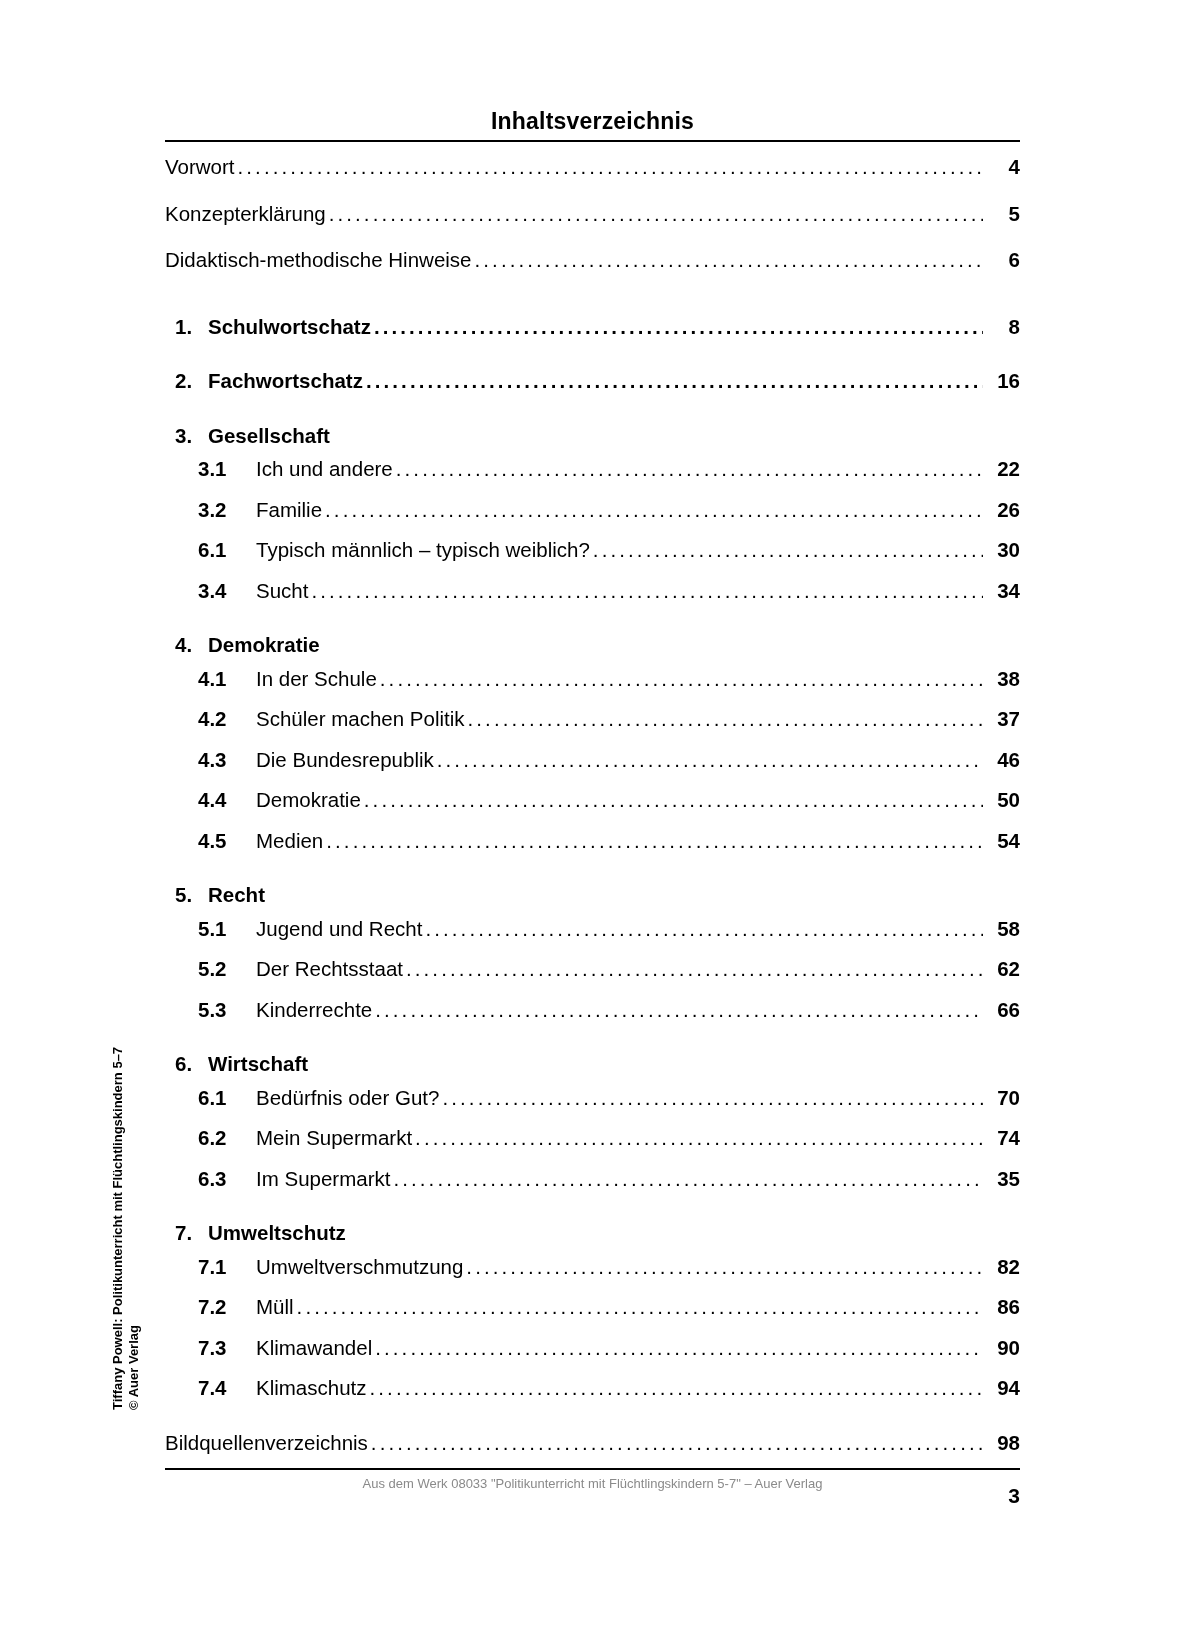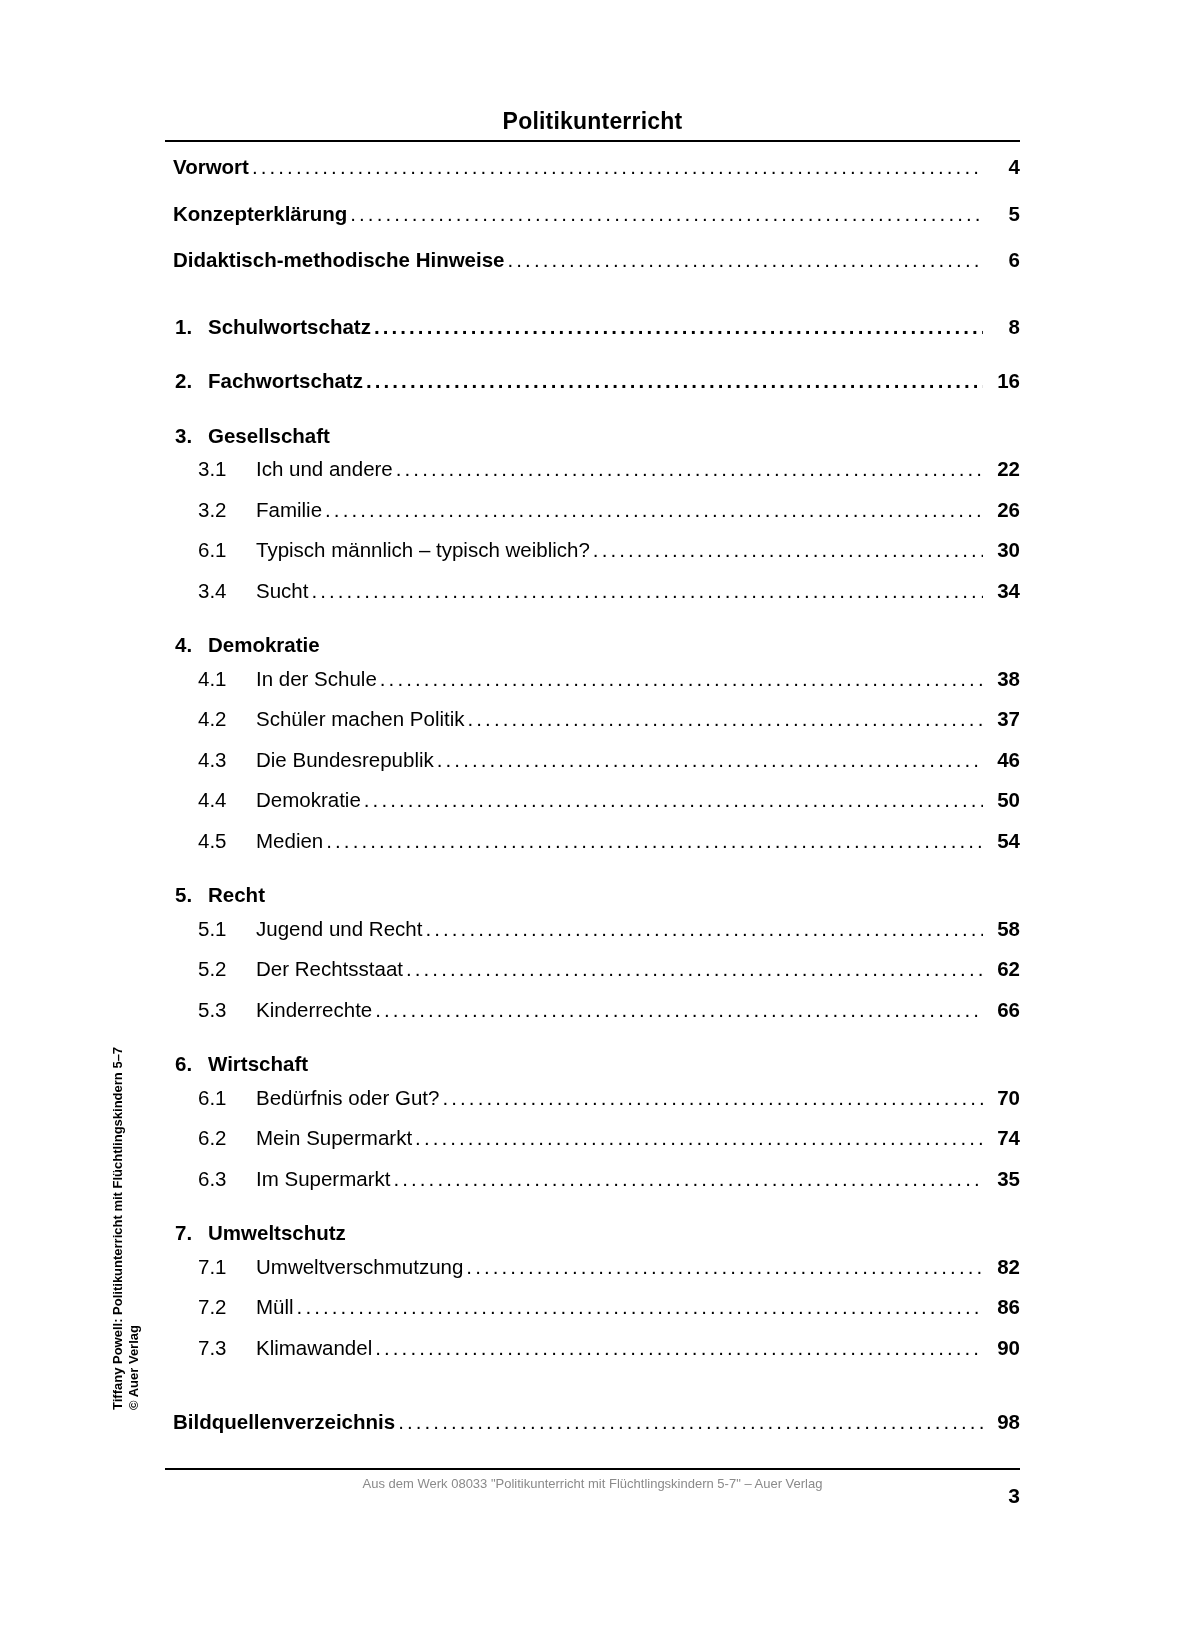--- a/index.html
+++ b/index.html
@@ -81,36 +81,36 @@
   .page-no {
     flex: 0 0 auto;
     text-align: right;
     font-weight: bold;
     white-space: nowrap;
     width: 34px;
   }
 
   
   .row.front { margin-bottom: 0; }
-  .row.front .label { font-weight: bold; margin-left: 8px; }
+  .row.front .label { font-weight: normal; }
 
   
   .row.chapter { font-weight: bold; }
   .row.chapter .num {
     width: 33px;
     padding-left: 10px;
     box-sizing: content-box;
   }
 
   
   .row.sub .num {
     width: 58px;
     padding-left: 33px;
     box-sizing: content-box;
-    font-weight: normal;
+    font-weight: bold;
   }
   .row.sub .label { font-weight: normal; }
 
   .spacer-lg { height: 34px; }
   .spacer-md { height: 26px; }
   .spacer-sm { height: 20px; }
   .gap-row { height: 13px; }
 
   
   .side-credit {
@@ -160,21 +160,21 @@
     top: 1484px;
     font-size: 21px;
     font-weight: bold;
   }
 </style>
 </head>
 <body>
 
 <div class="page">
 
-  <div class="toc-title">Politikunterricht</div>
+  <div class="toc-title">Inhaltsverzeichnis</div>
 
   <div class="rule-top"></div>
 
   <div class="toc" id="toc-body">
       <div class="row front">
         <span class="label">Vorwort</span>
         <span class="leader"></span>
         <span class="page-no">4</span>
       </div>
       <div class="spacer-md"></div>
@@ -349,20 +349,26 @@
         <span class="page-no">86</span>
       </div>
       <div class="spacer-sm"></div>
       <div class="row sub">
         <span class="num">7.3</span>
         <span class="label">Klimawandel</span>
         <span class="leader"></span>
         <span class="page-no">90</span>
       </div>
       <div class="spacer-sm"></div>
+      <div class="row sub">
+        <span class="num">7.4</span>
+        <span class="label">Klimaschutz</span>
+        <span class="leader"></span>
+        <span class="page-no">94</span>
+      </div>
       <div class="spacer-lg"></div>
       <div class="row front">
         <span class="label">Bildquellenverzeichnis</span>
         <span class="leader"></span>
         <span class="page-no">98</span>
       </div>
     </div>
 
   <div class="side-credit-wrap">
     <div class="side-credit">

